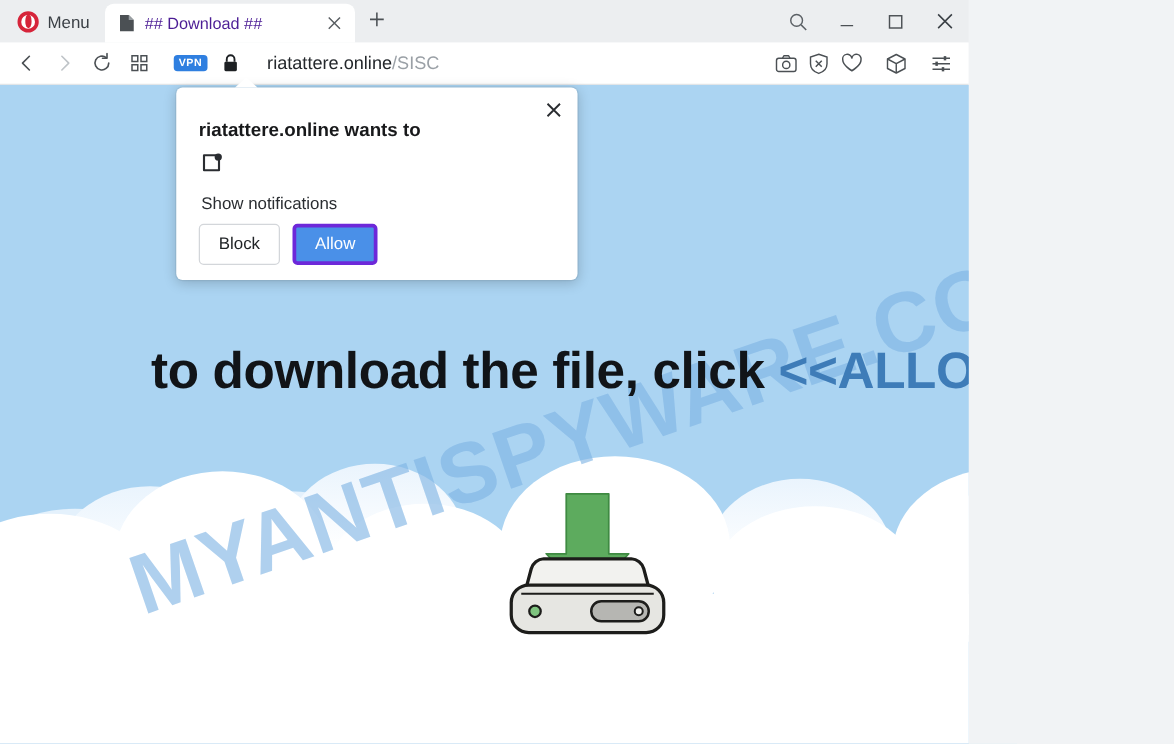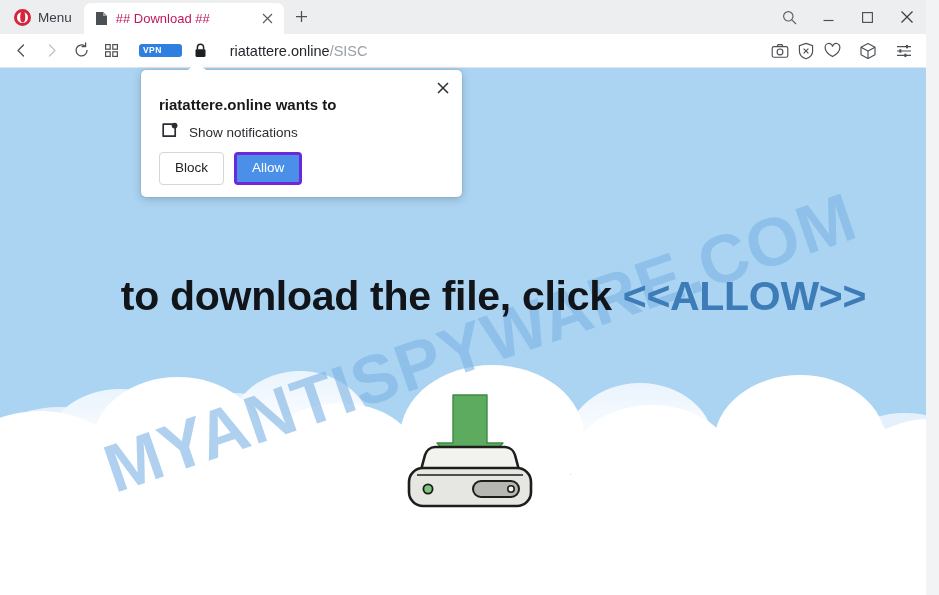--- a/index.html
+++ b/index.html
@@ -7,21 +7,21 @@
   html, body {
     width: 939px;
     height: 595px;
     overflow: hidden;
     font-family: "Liberation Sans", sans-serif;
     background: #f1f3f5;
   }
 
   #app {
     position: relative;
-    width: 926px;
+    width: 775px;
     height: 595px;
     overflow: hidden;
   }
 
   
   .tabstrip {
     position: relative;
     height: 34px;
     background: #eceef0;
     display: flex;
@@ -72,21 +72,21 @@
   }
   .tab-favicon {
     width: 13px; height: 15px;
     position: relative;
     flex: none;
   }
   .tab-favicon svg { display: block; }
   .tab-title {
     flex: 1;
     font-size: 13px;
-    color: #be185d;
+    color: #4c1d95;
     white-space: nowrap;
     overflow: hidden;
     text-overflow: ellipsis;
   }
   .tab-close {
     width: 20px; height: 20px;
     display: flex; align-items: center; justify-content: center;
     border-radius: 4px;
     flex: none;
     cursor: pointer;
@@ -140,21 +140,21 @@
     gap: 0;
     padding-left: 13px;
     cursor: text;
   }
   .vpn-badge {
     background: #2f7fe0;
     color: #ffffff;
     font-size: 8.5px;
     font-weight: bold;
     letter-spacing: 0.4px;
-    padding: 2px 20px 2px 4px;
+    padding: 2px 4px 2px 4px;
     border-radius: 3px;
     line-height: 1;
     cursor: pointer;
   }
   .lock-icon { margin-left: 12px; display:flex; align-items:center; cursor: pointer; }
   .url-text {
     margin-left: 23px;
     font-size: 14.5px;
     color: #24282c;
     white-space: nowrap;
@@ -262,23 +262,23 @@
     line-height: 1;
   }
   .perm-title {
     font-size: 15px;
     font-weight: bold;
     color: #18191b;
     margin: 0 0 9px 0;
   }
   .perm-row {
     display: flex;
-    align-items: center;
     gap: 11px;
     margin-left: 2px;
+    flex-direction: column;
   }
   .perm-row-label {
     font-size: 13.5px;
     color: #2a2d31;
   }
   .perm-actions {
     display: flex;
     gap: 10px;
     margin-top: 9px;
   }

